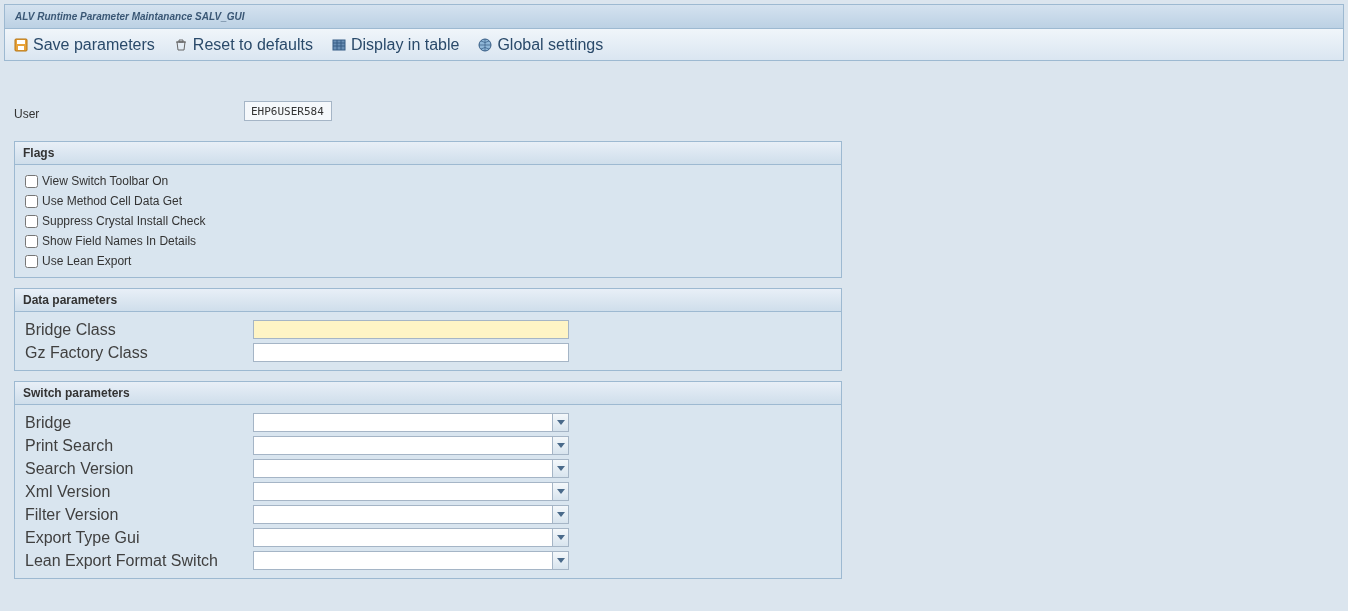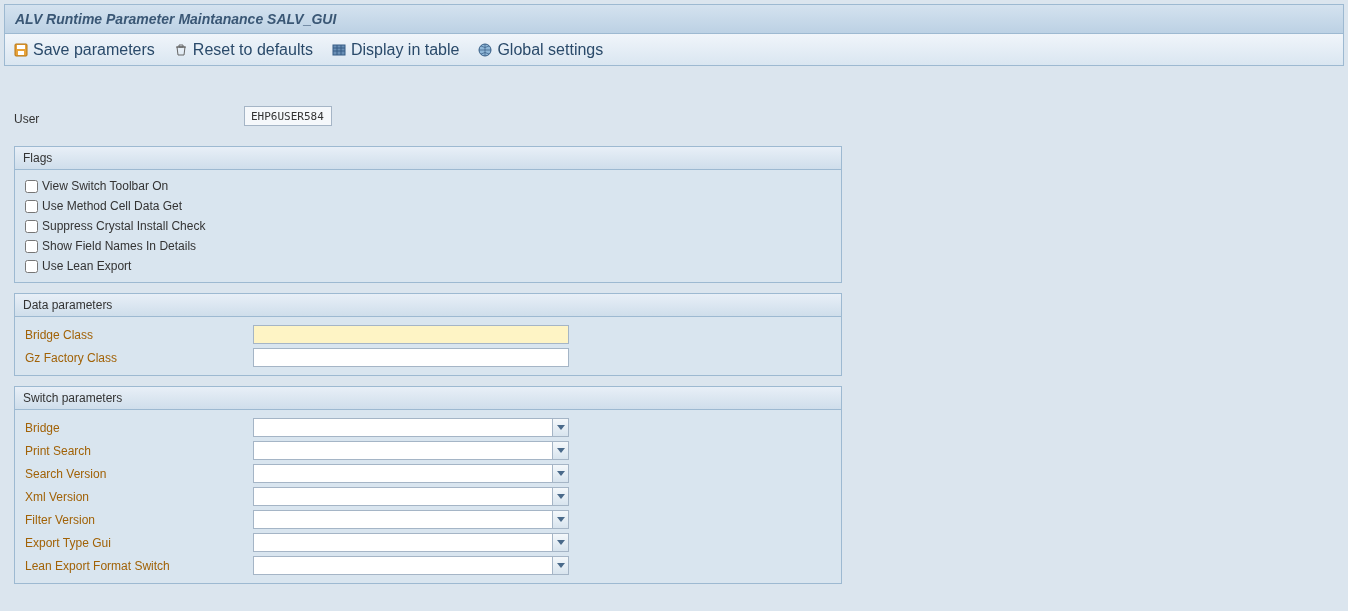--- a/index.html
+++ b/index.html
@@ -16,21 +16,21 @@
       height: 611px;
       overflow: hidden;
     }
     .title-bar {
       background: linear-gradient(to bottom, #d4e2ef 0%, #bcd1e4 100%);
       border: 1px solid #9db9d1;
       padding: 6px 10px;
       margin: 4px 4px 0 4px;
     }
     .title-bar h1 {
-      font-size: 14px;
+      font-size: 10px;
       font-weight: bold;
       font-style: italic;
       color: #3a5775;
     }
     .toolbar {
       background: linear-gradient(to bottom, #f0f5fa 0%, #dae6f1 100%);
       border: 1px solid #9db9d1;
       border-top: none;
       padding: 6px 8px;
       margin: 0 4px;
@@ -83,20 +83,21 @@
       margin-bottom: 10px;
       width: 828px;
       background: #d9e5ef;
     }
     .group-header {
       background: linear-gradient(to bottom, #e8eff7 0%, #cfdeeb 100%);
       border-bottom: 1px solid #9db9d1;
       padding: 4px 8px;
       font-size: 12px;
       color: #333;
+      font-weight: bold;
     }
     .group-body {
       padding: 6px 10px;
     }
     .checkbox-row {
       display: flex;
       align-items: flex-end;
       gap: 4px;
       padding: 3px 0;
     }
@@ -108,22 +109,22 @@
       font-size: 12px;
       color: #333;
     }
     .field-row {
       display: flex;
       align-items: center;
       padding: 2px 0;
     }
     .field-label {
       width: 228px;
-      font-size: 12px;
-      color: #a16207;
+      font-size: 16px;
+      color: #404040;
     }
     .text-input {
       width: 316px;
       height: 19px;
       border: 1px solid #a5b5c6;
       background: #fff;
       padding: 1px 4px;
       font-size: 12px;
     }
     .text-input.required {

